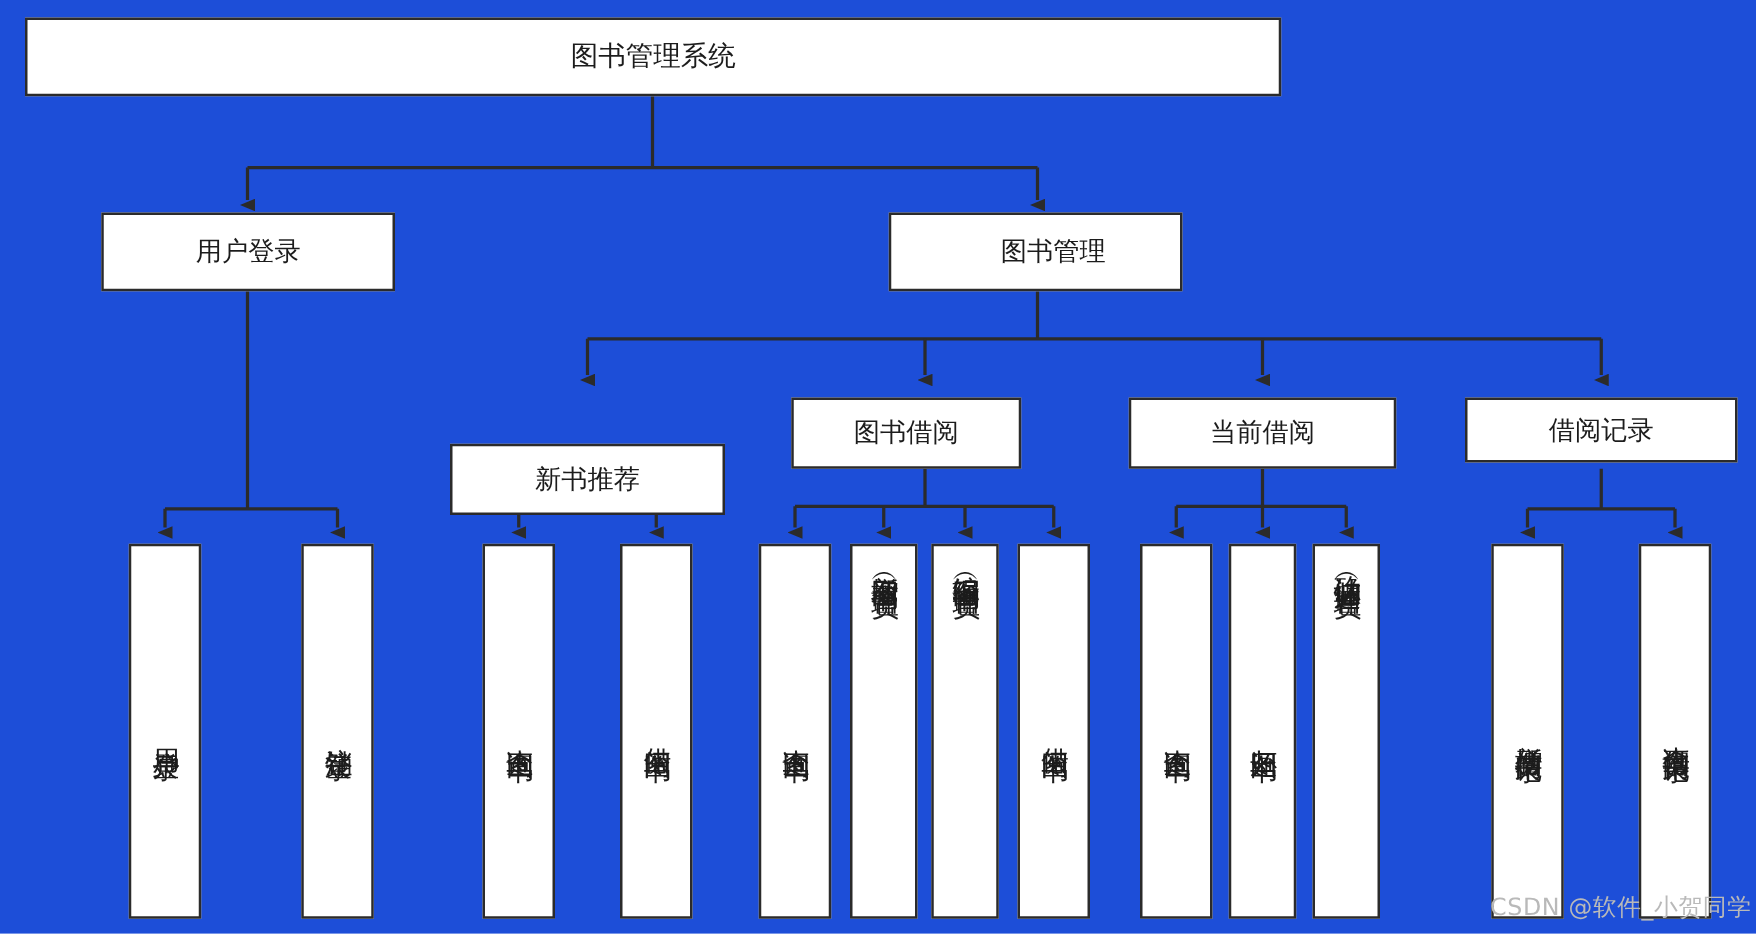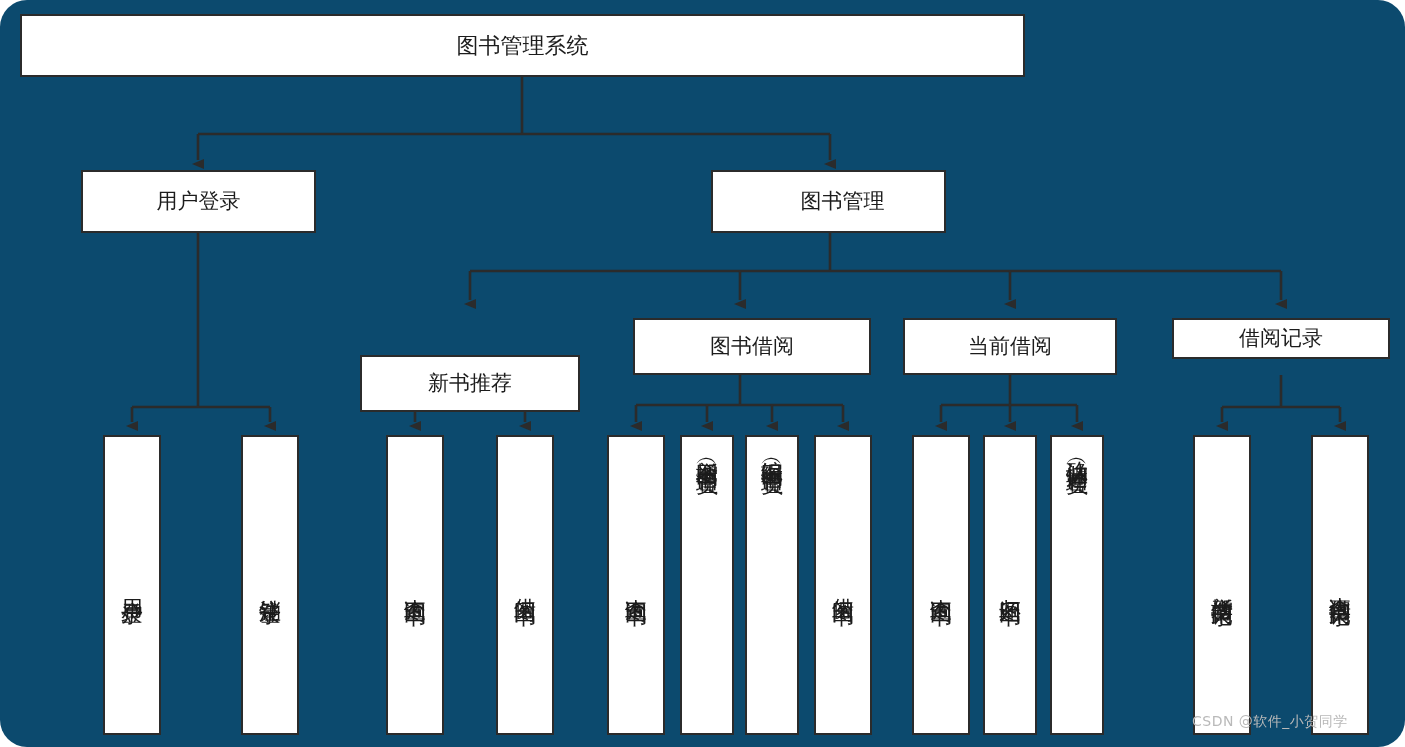--- a/index.html
+++ b/index.html
@@ -8,23 +8,22 @@
     padding: 0;
     background: #ffffff;
   }
   body {
     font-family: "DejaVu Sans", "Liberation Sans", sans-serif;
   }
   #diagram-root {
     position: relative;
     width: 1405px;
     height: 747px;
-    background: #0c4a6e;
+    background: #1d4ed8;
     overflow: hidden;
-    border-radius: 27px;
   }
   svg.connector-layer {
     position: absolute;
     left: 0;
     top: 0;
     width: 1405px;
     height: 747px;
     pointer-events: none;
   }
   .node {
@@ -61,21 +60,21 @@
     line-height: 1;
     white-space: nowrap;
   }
   .node.vertical.align-mid {
     align-items: center;
     padding-top: 0;
   }
   .watermark {
     position: absolute;
     color: #b9b9b9;
-    font-size: 14px;
+    font-size: 19px;
     white-space: nowrap;
     z-index: 3;
     letter-spacing: 0.5px;
   }
 </style>
 </head>
 <body>
 
 <div id="diagram-root">
 
@@ -138,29 +137,29 @@
   </div>
 
   <div class="node horizontal" style="left:711px; top:170px; width:235px; height:63px;padding-left:28px;">
     <span class="node-label">图书管理</span>
   </div>
 
   <div class="node horizontal" style="left:360px; top:318px; width:220px; height:57px;margin-top:37px;">
     <span class="node-label">新书推荐</span>
   </div>
 
-  <div class="node horizontal" style="left:633px; top:318px; width:238px; height:57px;">
+  <div class="node horizontal" style="left:633px; top:318px; width:184px; height:57px;">
     <span class="node-label">图书借阅</span>
   </div>
 
   <div class="node horizontal" style="left:903px; top:318px; width:214px; height:57px;align-items:center;">
     <span class="node-label">当前借阅</span>
   </div>
 
-  <div class="node horizontal" style="left:1172px; top:318px; width:218px; height:41px;">
+  <div class="node horizontal" style="left:1172px; top:318px; width:218px; height:52px;">
     <span class="node-label">借阅记录</span>
   </div>
 
   <div class="node vertical align-mid" style="left:103px; top:435px; width:58px; height:300px;">
     <span class="node-label">用户登录</span>
   </div>
 
   <div class="node vertical align-mid" style="left:241px; top:435px; width:58px; height:300px;">
     <span class="node-label">注销登录</span>
   </div>

